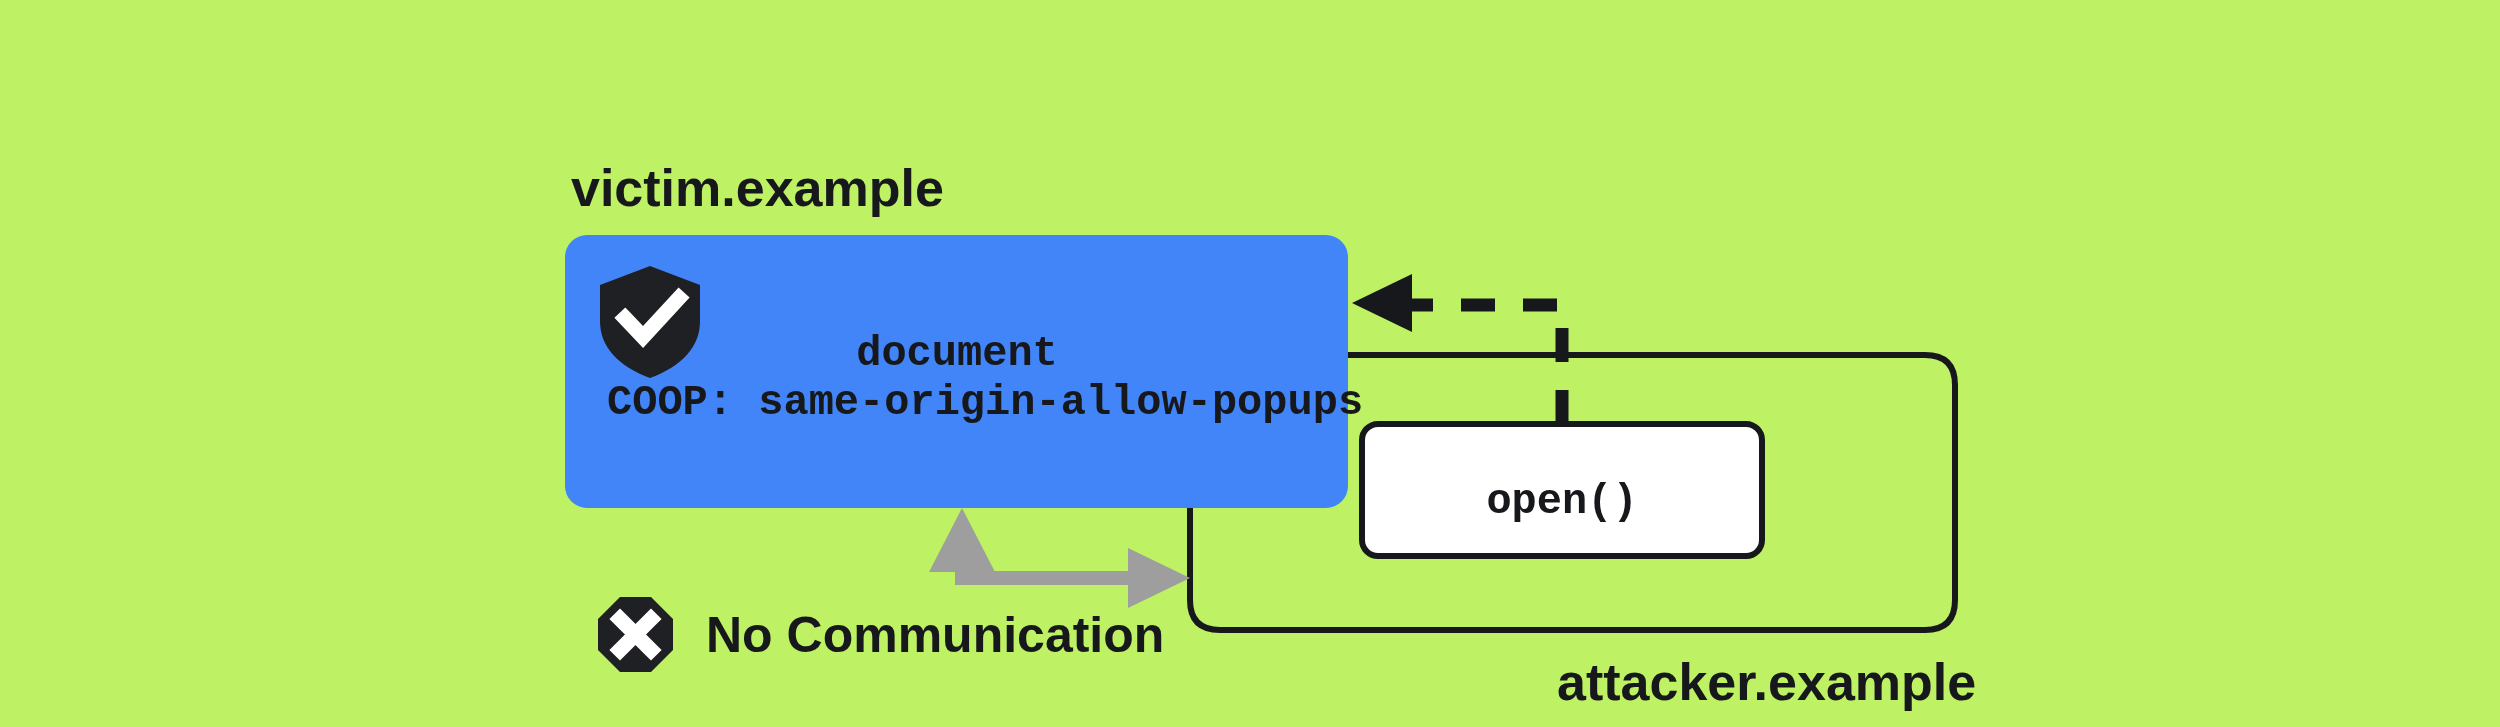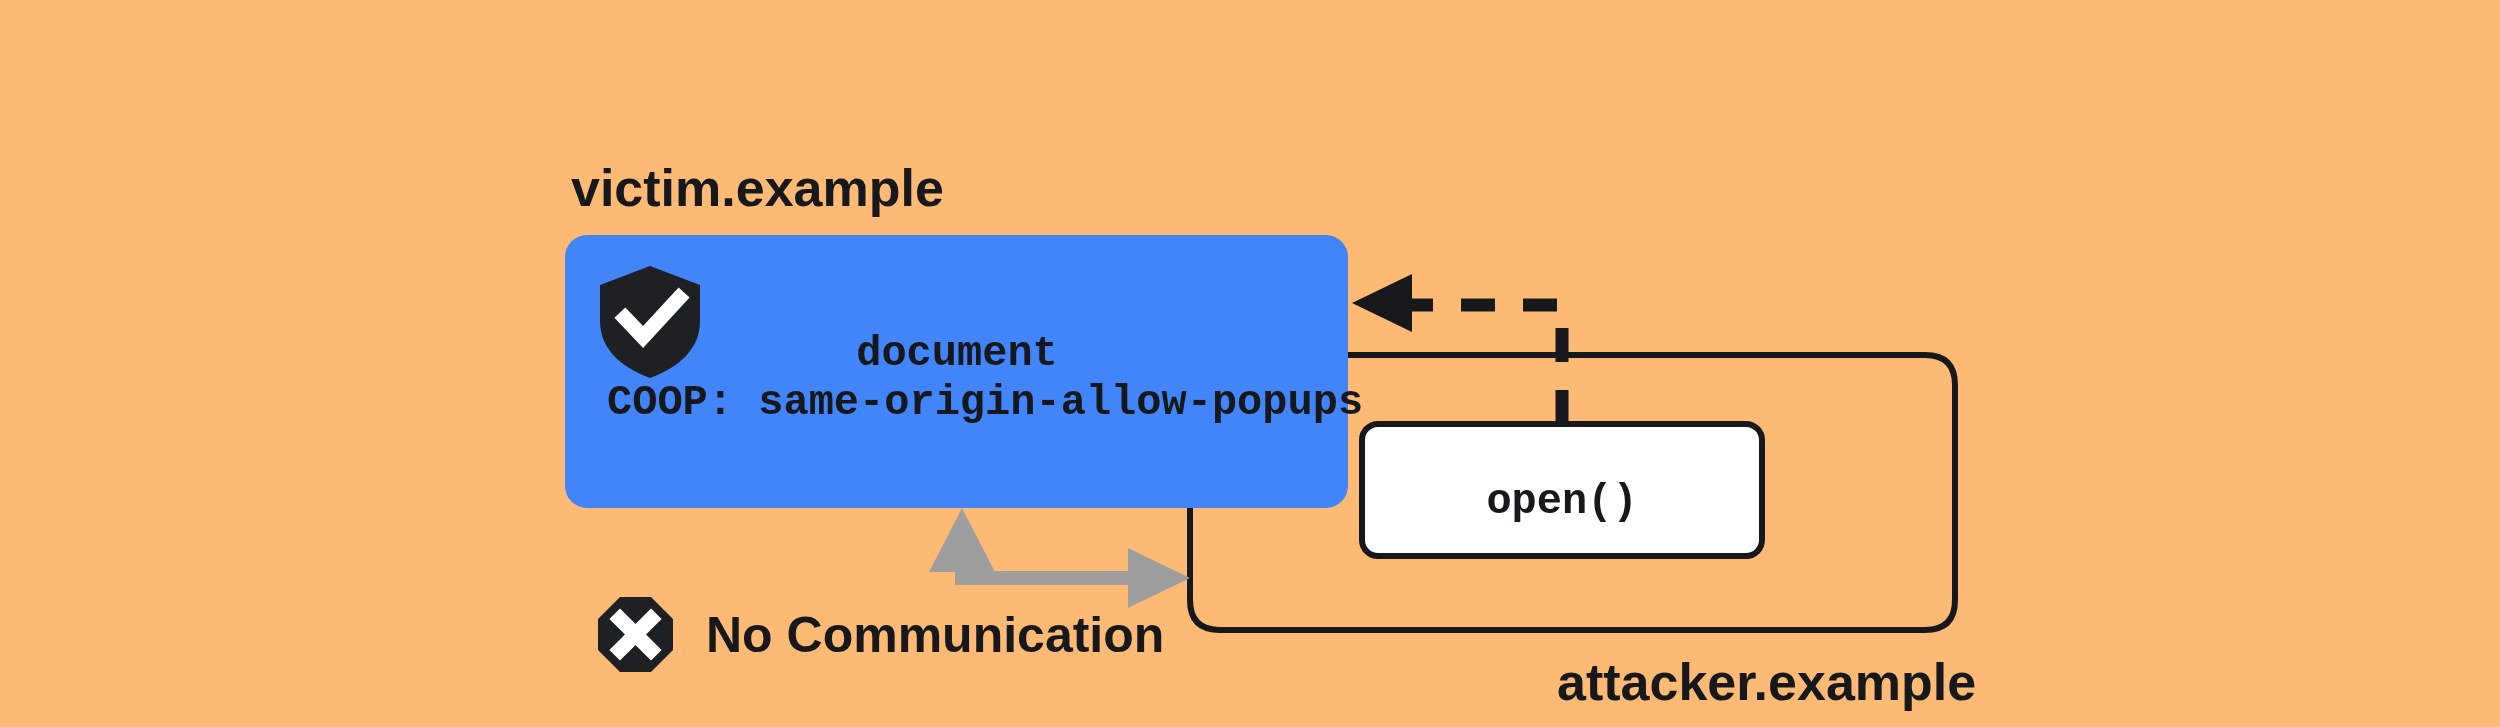--- a/index.html
+++ b/index.html
@@ -7,21 +7,21 @@
     padding: 0;
     background: #ffffff;
   }
   body {
     font-family: "Liberation Sans", sans-serif;
   }
   #stage {
     position: relative;
     width: 2500px;
     height: 727px;
-    background: #fdba74;
+    background: #bef264;
     overflow: hidden;
     text-align: center;
   }
   #diagram-svg {
     position: absolute;
     left: 0;
     top: 0;
     width: 2500px;
     height: 727px;
   }

